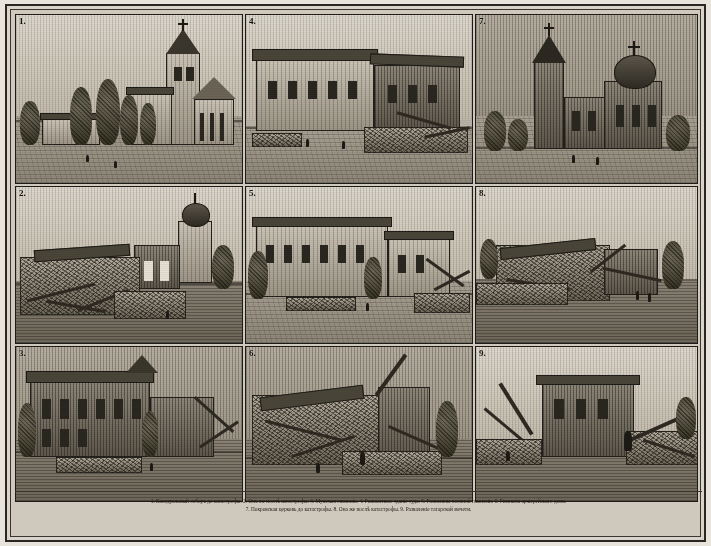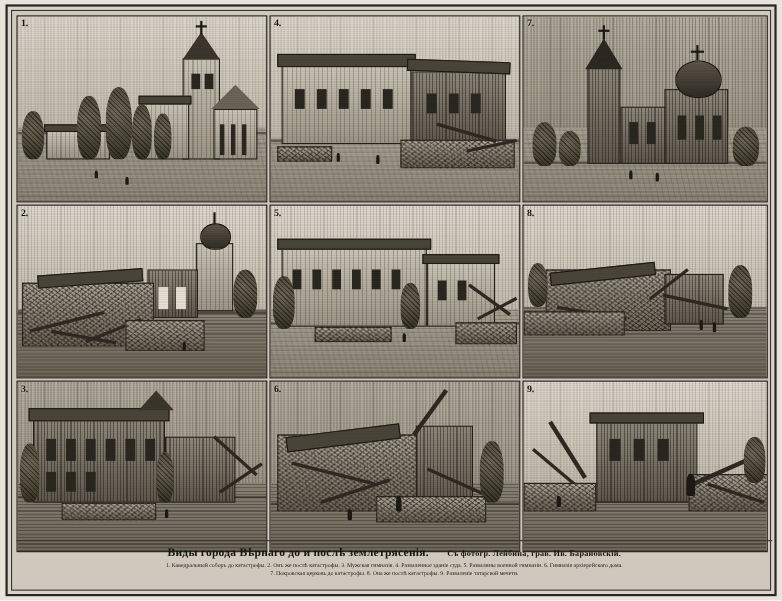--- a/index.html
+++ b/index.html
@@ -455,23 +455,19 @@
           <div class="tree" style="left:200px;top:50px;width:20px;height:42px;"></div>
           <div class="noise"></div>
           <span class="num">9.</span>
         </div>
 
       </div>
 
       <div class="sep-line"></div>
 
       <div class="caption-area">
-        <div class="caption-main">
-          <span>Виды города Вѣрнаго до и послѣ землетрясенія.</span>
-          <span class="caption-credit" style="margin-left:14px;">Съ фотогр. Лейбина, грав. Ив. Барановскій.</span>
-        </div>
         <div class="caption-legend">1. Каѳедральный соборъ до катастрофы. 2. Онъ же послѣ катастрофы. 3. Мужская гимназія. 4. Разваленное зданіе суда. 5. Развалины военной гимназіи. 6. Гимназія архіерейскаго дома.</div>
         <div class="caption-legend" style="margin-top:0;">7. Покровская церковь до катастрофы. 8. Она же послѣ катастрофы. 9. Разваленіе татарской мечети.</div>
       </div>
 
     </div>
   </div>
 </div>
 
 </body></html>

